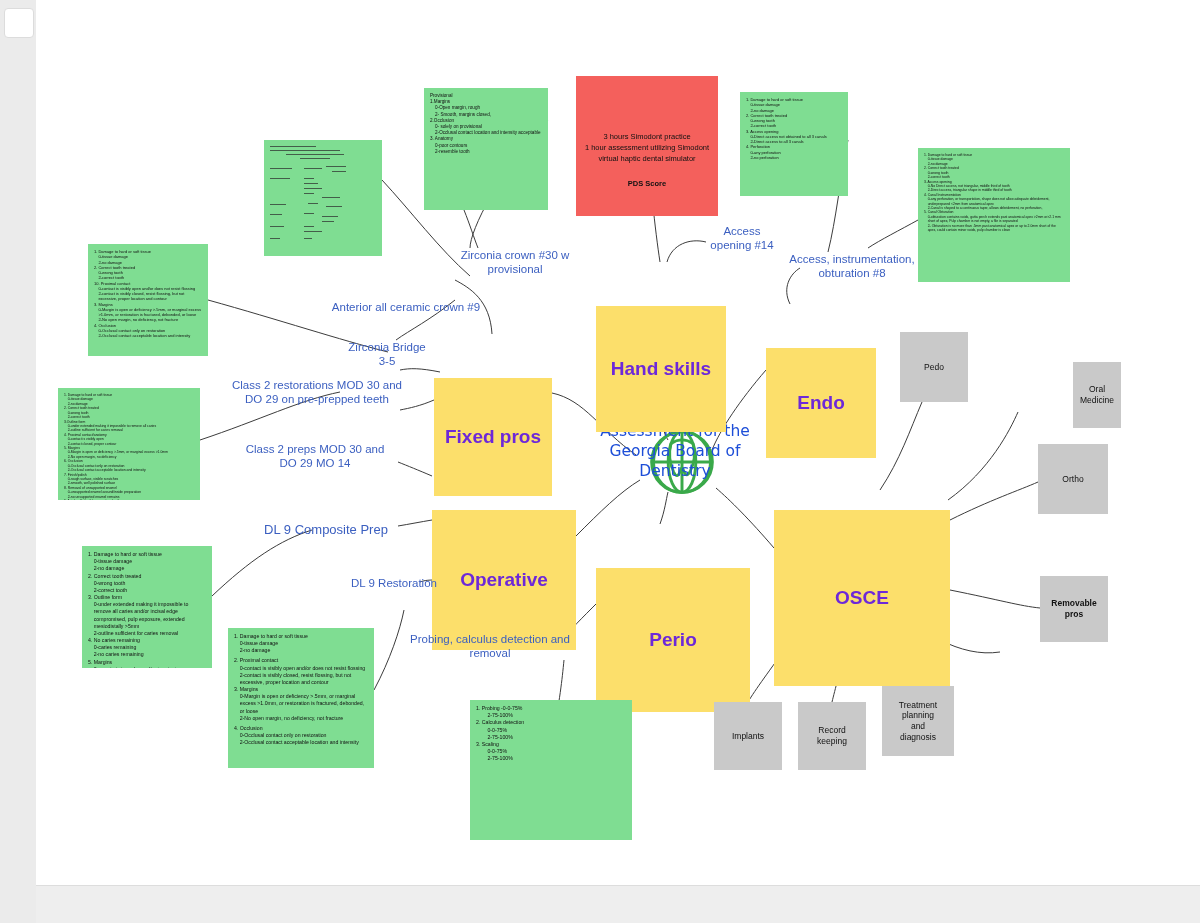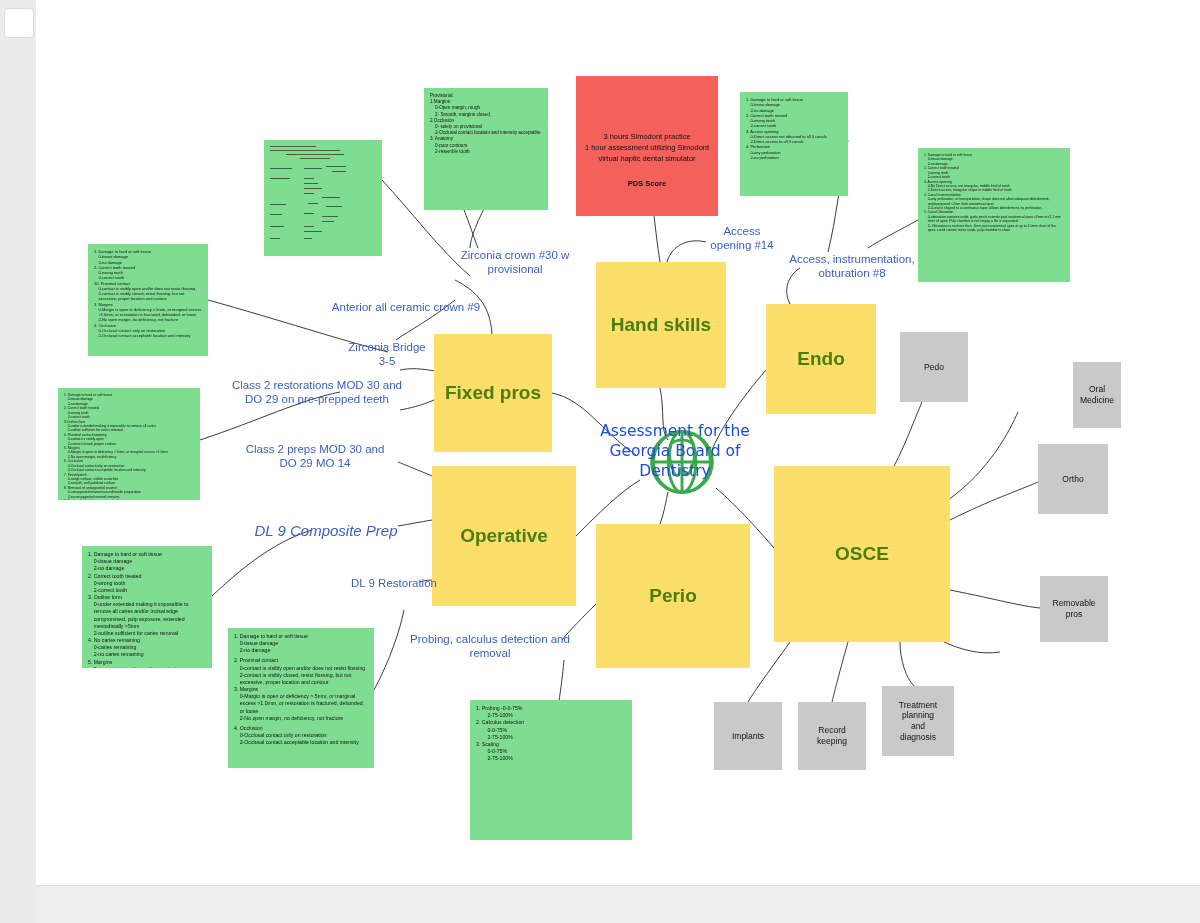--- a/index.html
+++ b/index.html
@@ -13,21 +13,21 @@
   #canvas{position:absolute;left:36px;top:0;width:1164px;height:885px;background:#ffffff;}
   #bottombar{position:absolute;left:36px;top:885px;width:1164px;height:38px;background:#eeeeee;border-top:1px solid #dddddd;}
 
   
   #edges{position:absolute;left:0;top:0;width:1200px;height:923px;pointer-events:none;}
 
   .node{position:absolute;box-sizing:border-box;}
 
   
   .yellow{background:#fcdf6b;display:flex;align-items:center;justify-content:center;
-          color:#4d7c0f;font-weight:700;text-align:center;line-height:1.1;}
+          color:#6d28d9;font-weight:700;text-align:center;line-height:1.1;margin-top:44px;}
 
   
   .grey{background:#c9c9c9;display:flex;align-items:center;justify-content:center;
         color:#111;font-size:8.5px;text-align:center;line-height:1.25;padding:12px;}
 
   
   .green{background:#7fdd92;color:#111;padding:5px 6px;overflow:hidden;}
   .green.g-xxs{font-size:3.4px;line-height:1.30;}
   .green.g-xs {font-size:4.0px;line-height:1.32;}
   .green.g-s  {font-size:4.6px;line-height:1.35;}
@@ -142,38 +142,38 @@
       </div>
       <div class="node grey" style="left: 900px; top: 332px; width: 68px; height: 70px;">
         <span>Pedo</span>
       </div>
       <div class="node grey" style="left: 1073px; top: 362px; width: 48px; height: 66px;">
         <span>Oral Medicine</span>
       </div>
       <div class="node grey" style="left: 1038px; top: 444px; width: 70px; height: 70px;">
         <span>Ortho</span>
       </div>
-      <div class="node grey" style="left: 1040px; top: 576px; width: 68px; height: 66px;">
+      <div class="node grey" style="left: 1040px; top: 576px; width: 68px; height: 66px; font-weight: bold;">
         <span>Removable pros</span>
       </div>
       <div class="node grey" style="left: 882px; top: 686px; width: 72px; height: 70px;">
         <span>Treatment planning and diagnosis</span>
       </div>
       <div class="node grey" style="left: 798px; top: 702px; width: 68px; height: 68px;">
         <span>Record keeping</span>
       </div>
       <div class="node grey" style="left: 714px; top: 702px; width: 68px; height: 68px;">
         <span>Implants</span>
       </div>
       <div class="blabel" style="left: 440px; top: 248px; width: 150px; font-size: 11.5px;">Zirconia crown #30 w provisional</div>
       <div class="blabel" style="left: 316px; top: 300px; width: 180px; font-size: 11.5px;">Anterior all ceramic crown  #9</div>
       <div class="blabel" style="left: 342px; top: 340px; width: 90px; font-size: 11.5px;">Zirconia Bridge 3-5</div>
       <div class="blabel" style="left: 222px; top: 378px; width: 190px; font-size: 11.5px;">Class 2 restorations MOD 30 and DO 29 on pre-prepped teeth</div>
       <div class="blabel" style="left: 240px; top: 442px; width: 150px; font-size: 11.5px;">Class 2 preps MOD 30 and DO 29 MO 14</div>
-      <div class="blabel" style="left: 246px; top: 522px; width: 160px; font-size: 15px; font-style: italic;">DL 9 Composite Prep</div>
+      <div class="blabel" style="left: 246px; top: 522px; width: 160px; font-size: 13px;">DL 9 Composite Prep</div>
       <div class="blabel" style="left: 324px; top: 576px; width: 140px; font-size: 11.5px;">DL 9 Restoration</div>
       <div class="blabel" style="left: 392px; top: 632px; width: 196px; font-size: 11.5px;">Probing, calculus detection and removal</div>
       <div class="blabel" style="left: 706px; top: 224px; width: 72px; font-size: 11.5px;">Access opening #14</div>
       <div class="blabel" style="left: 778px; top: 252px; width: 148px; font-size: 11.5px;">Access, instrumentation, obturation #8</div>
       <div class="node red" style="left: 576px; top: 76px; width: 142px; height: 140px;">
         <div>3 hours Simodont practice</div>
         <div>1 hour assessment utilizing Simodont virtual haptic dental simulator</div>
         <div class="pds">PDS Score</div>
       </div>
       <div class="node doccard" style="left: 264px; top: 140px; width: 118px; height: 116px;">

